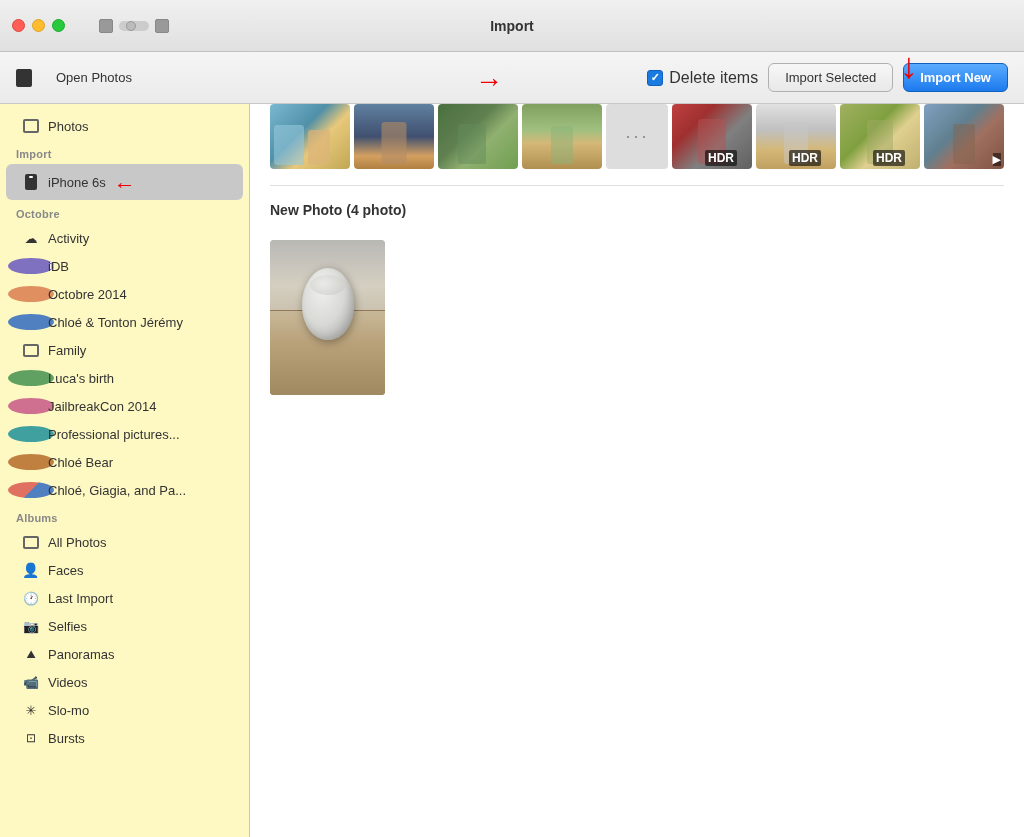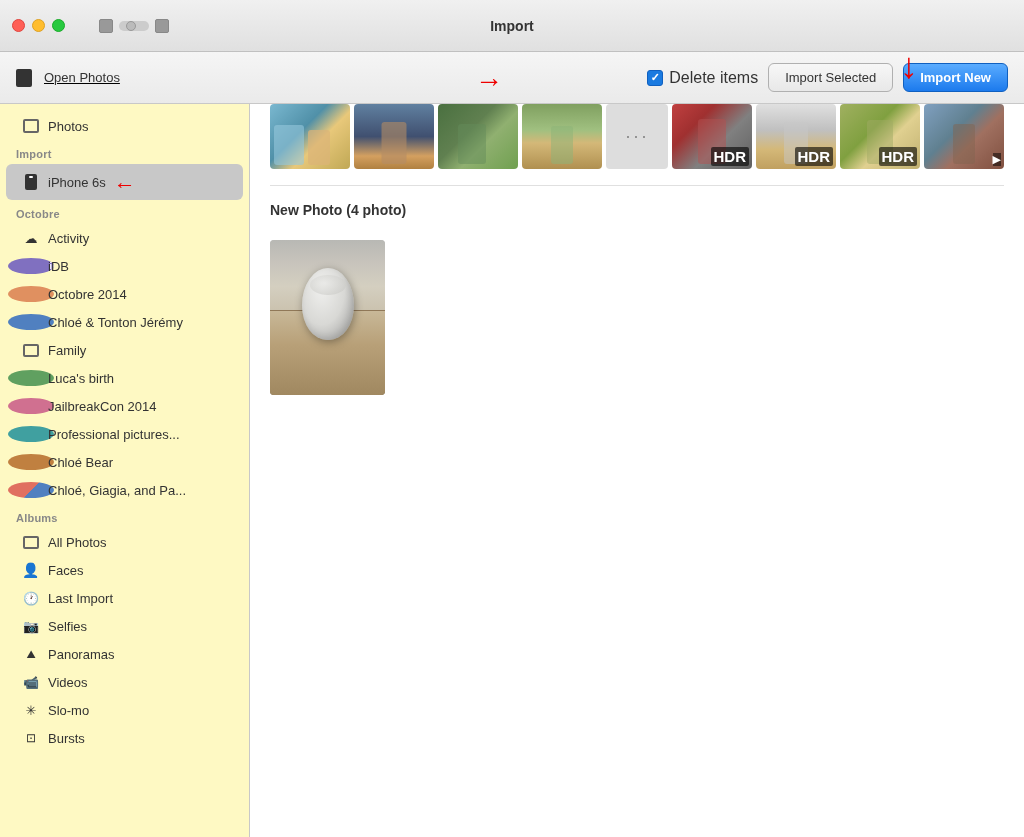--- a/index.html
+++ b/index.html
@@ -26,21 +26,21 @@
     
     .toolbar {
       height: 52px;
       background: linear-gradient(to bottom, #f5f5f5, #eaeaea);
       border-bottom: 1px solid #c8c8c8;
       display: flex;
       align-items: center;
       padding: 0 16px;
       gap: 12px;
     }
-    .toolbar-left { display: flex; align-items: center; gap: 12px; text-decoration: underline; }
+    .toolbar-left { display: flex; align-items: center; gap: 24px; }
     .toolbar-spacer { flex: 1; }
     .toolbar-right { display: flex; align-items: center; gap: 10px; }
 
     .delete-items-container { display: flex; align-items: center; gap: 6px; }
     .checkbox-checked {
       width: 16px; height: 16px; background: #1a7ae0; border-radius: 3px;
       display: flex; align-items: center; justify-content: center;
       border: 1px solid #1060c0;
     }
     .checkbox-checked::after { content: '✓'; color: white; font-size: 11px; font-weight: bold; }
@@ -117,22 +117,22 @@
     .thumb-2 { background: linear-gradient(180deg, #6080a0 0%, #405070 50%, #d4a060 80%, #b08040 100%); }
     .thumb-3 { background: linear-gradient(135deg, #4a7040 0%, #608050 40%, #90b070 60%, #70a050 100%); }
     .thumb-4 { background: linear-gradient(180deg, #80a060 0%, #a0c080 40%, #d4b878 60%, #b09050 100%); }
     .thumb-ellipsis { background: #ddd; display: flex; align-items: center; justify-content: center; width: 80px; height: 65px; border-radius: 4px; }
     .thumb-5 { background: linear-gradient(135deg, #c04040 0%, #a03030 30%, #808080 60%, #606060 100%); }
     .thumb-6 { background: linear-gradient(180deg, #e0e0e0 0%, #c0c0c0 40%, #d4b878 70%, #c0a060 100%); }
     .thumb-7 { background: linear-gradient(135deg, #a0b060 0%, #80a040 40%, #e0d090 60%, #c0b070 100%); }
     .thumb-8 { background: linear-gradient(135deg, #80a0c0 0%, #608090 40%, #a07060 60%, #805040 100%); }
 
     .hdr-badge {
-      position: absolute; bottom: 3px; right: 3px;
-      background: rgba(0,0,0,0.6); color: #fff; font-size: 15px;
+      position: absolute; bottom: 3px; right: 15px;
+      background: rgba(0,0,0,0.6); color: #fff; font-size: 12px;
       padding: 1px 3px; border-radius: 2px; font-weight: bold;
     }
     .video-badge {
       position: absolute; bottom: 3px; right: 3px;
       background: rgba(0,0,0,0.5); color: white; font-size: 11px;
     }
     .ellipsis-dots { font-size: 18px; color: #888; letter-spacing: 2px; }
 
     
     .new-photo-section { padding: 0 20px; }

